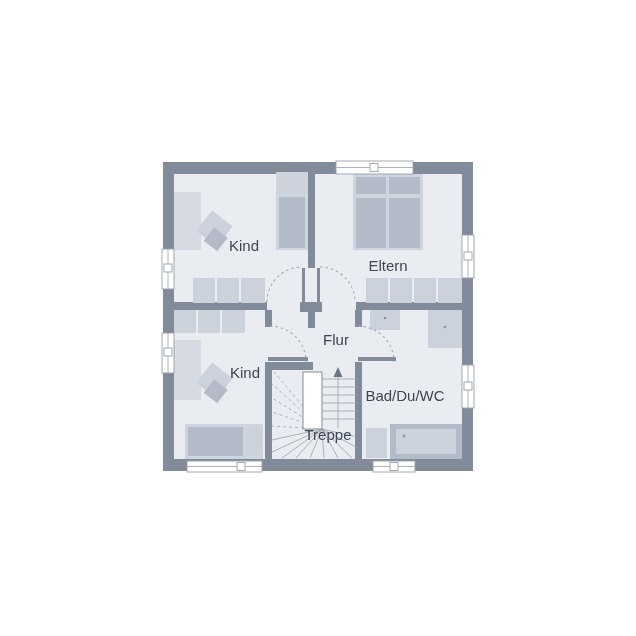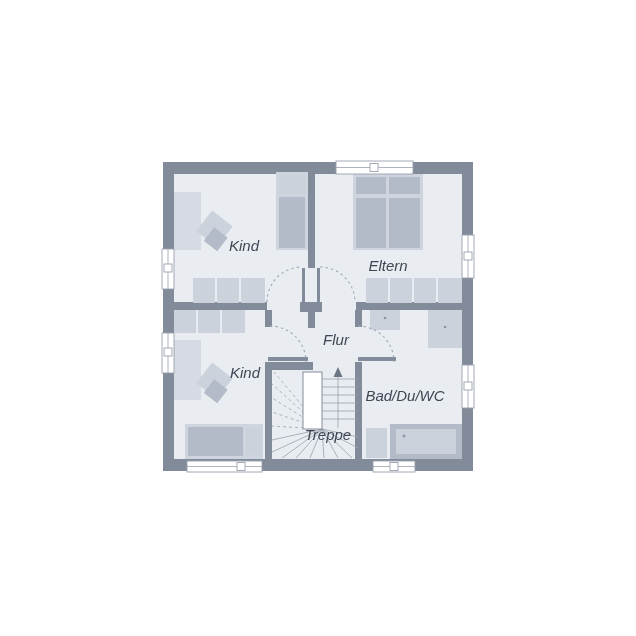--- a/index.html
+++ b/index.html
@@ -6,21 +6,21 @@
     --bg:#ffffff; --wall:#828b99; --floor:#e9edf2;
     --furn:#b3bbc8; --furn-light:#cfd5de; --furn-mid:#ccd2dc; --furn-pale:#d6dbe3;
     --text:#3f4654; --arc:#a2aab5; --stair:#9aa2ad; --frame:#9aa1ad;
   }
   html,body{margin:0;padding:0;}
   body{
     width:636px;height:636px;background:var(--bg);
     font-family:"Liberation Sans", sans-serif;
     overflow:hidden;
   }
-  .plan-wrap{width:636px;height:636px;position:relative;font-style:italic;}
+  .plan-wrap{width:636px;height:636px;position:relative;}
   svg{display:block;}
   text{
     font-family:"Liberation Sans", sans-serif;
     fill:var(--text);
     font-size:15px;
   }
   .wall{fill:var(--wall);}
   .floor{fill:var(--floor);}
   .win{fill:#ffffff;stroke:var(--frame);stroke-width:0.9;}
   .winline{stroke:var(--frame);stroke-width:0.8;fill:none;}

